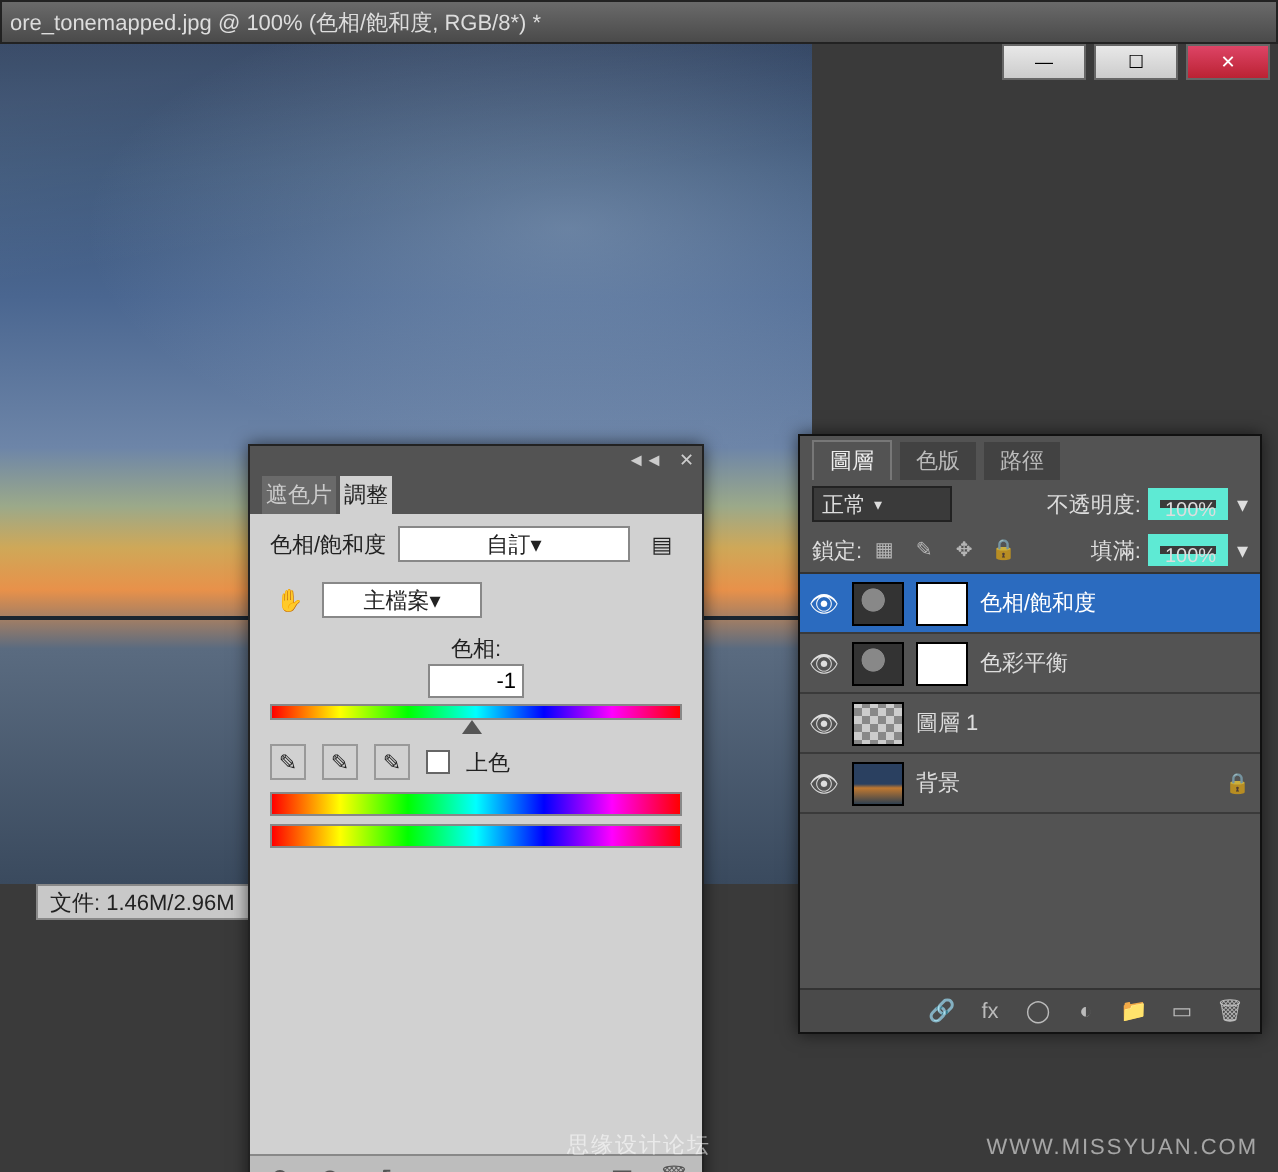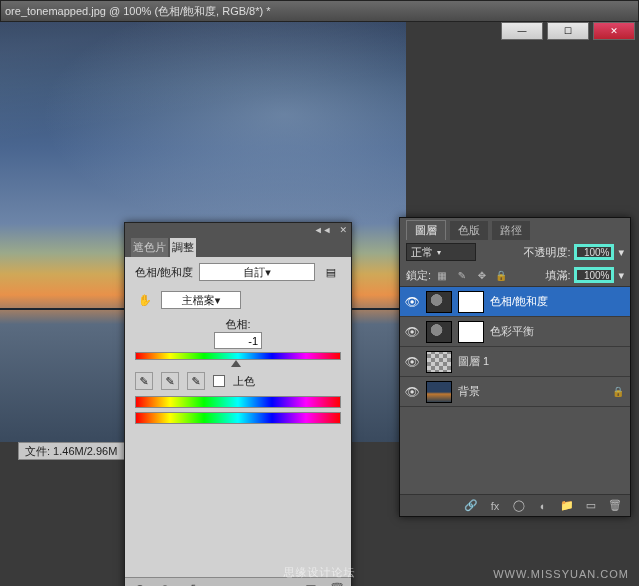--- a/index.html
+++ b/index.html
@@ -46,21 +46,21 @@
 .foot-ic { width:16px; height:16px; color:#555; font-size:12px; display:flex; align-items:center; justify-content:center; }
 
 
 .panel-layers { position: absolute; top: 195px; right: 8px; width: 232px; height: 300px; background: #535353; border: 1px solid #111; box-shadow: 0 0 8px rgba(0,0,0,.6); color: #ddd; font-size: 11px; }
 .ltabs { height: 22px; display:flex; align-items:flex-end; padding: 6px 6px 0 6px; gap:4px; }
 .ltab { padding: 2px 8px; background:#424242; color:#bbb; }
 .ltab.active { background:#535353; color:#eee; border:1px solid #777; border-bottom:none; }
 .lrow { display:flex; align-items:center; padding:3px 6px; gap:4px; }
 .lsel { background:#3a3a3a; border:1px solid #222; color:#ddd; height:18px; padding:0 4px; display:flex; align-items:center; gap:4px; }
 .lsel .caret { font-size:8px; }
-.linput { width:40px; height:16px; background:#3a3a3a; border:3px solid #5eead4; color:#ddd; text-align:right; padding:0 2px; font-size:10px; }
+.linput { width:40px; height:16px; background:#3a3a3a; border:6px solid #5eead4; color:#ddd; text-align:right; padding:0 2px; font-size:10px; }
 .lock-icons { display:flex; gap:6px; align-items:center; }
 .lock-ic { width:14px; height:14px; opacity:.7; font-size:10px; display:flex; align-items:center; justify-content:center; }
 .layer-list { border-top:1px solid #333; }
 .layer { display:flex; align-items:center; height:30px; border-bottom:1px solid #3a3a3a; padding:0 4px; gap:6px; }
 .layer.sel { background:#2b6bbf; color:#fff; }
 .eye { width:16px; height:16px; display:flex; align-items:center; justify-content:center; font-size:12px; }
 .thumb { width:26px; height:22px; background:#222; border:1px solid #000; }
 .thumb.adj { background: radial-gradient(circle at 40% 40%, #888 30%, #333 32%); }
 .thumb.checker { background: repeating-conic-gradient(#888 0 25%, #ccc 0 50%) 0/8px 8px; }
 .thumb.mask { background:#fff; }

